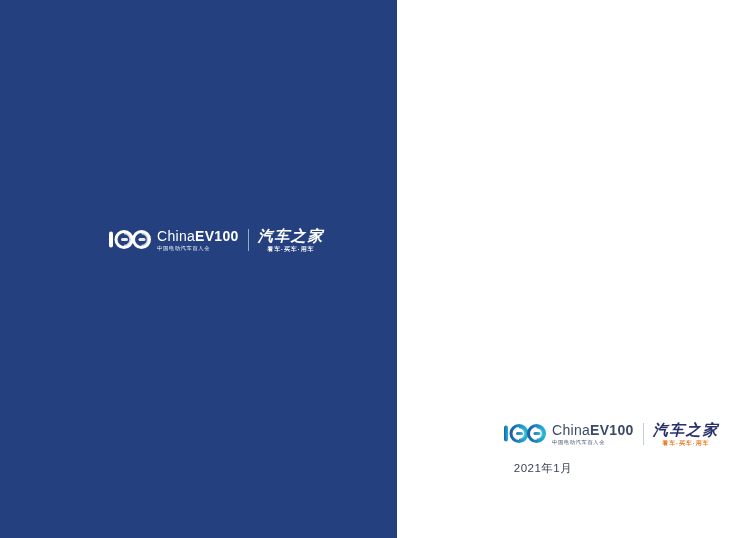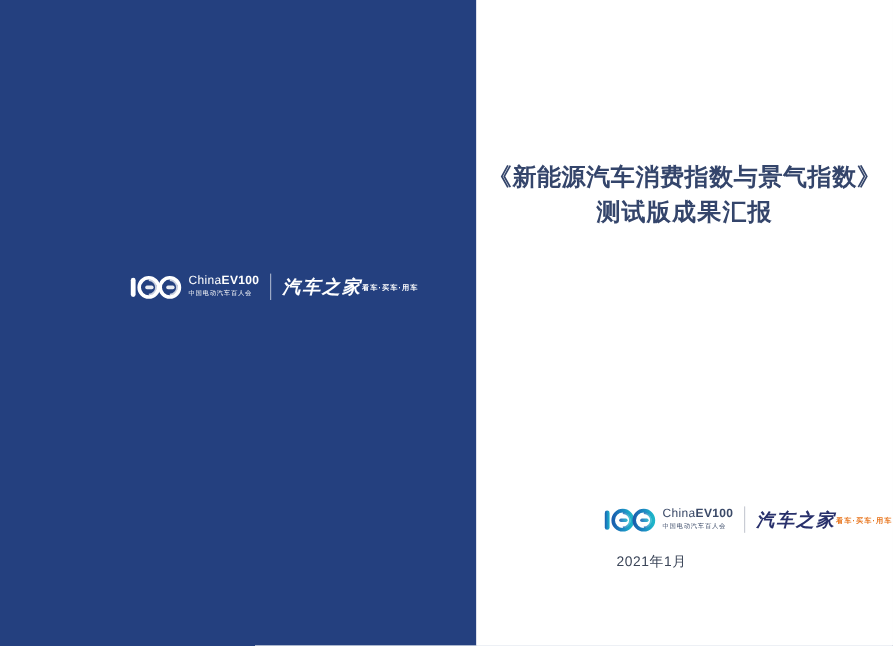--- a/index.html
+++ b/index.html
@@ -82,21 +82,21 @@
     flex: 0 0 auto;
   }
 
   .ev100-text {
     display: flex;
     flex-direction: column;
     justify-content: center;
     line-height: 1;
   }
   .ev100-text .latin {
-    font-size: 10px;
+    font-size: 14px;
     letter-spacing: 0.3px;
     font-weight: normal;
     white-space: nowrap;
   }
   .ev100-text .latin .bold-part {
     font-weight: bold;
   }
   .ev100-text .cn {
     font-size: 5.2px;
     letter-spacing: 0.6px;
@@ -107,21 +107,21 @@
   }
 
   .logo-divider {
     width: 1px;
     height: 22px;
     flex: 0 0 auto;
   }
 
   .autohome-group {
     display: flex;
-    flex-direction: row;
+    flex-direction: column;
     align-items: center;
     line-height: 1;
     justify-content: space-between;
   }
   .autohome-main {
     font-size: 15px;
     font-weight: bold;
     letter-spacing: 1.6px;
     font-style: italic;
     white-space: nowrap;
@@ -202,24 +202,20 @@
       <div class="autohome-group">
         <div class="autohome-main">汽车之家</div>
         <div class="autohome-sub">看车·买车·用车</div>
       </div>
 
     </div>
   </div>
 
   <div class="right-panel">
 
-    <div class="title-block">
-      <div class="title-line line1">《新能源汽车消费指数与景气指数》</div>
-      <div class="title-line line2">测试版成果汇报</div>
-    </div>
 
     <div class="logo-lockup on-white">
 
       <div class="ev100-group">
         <svg class="ev100-mark" width="44" height="21" viewBox="0 0 88 42">
           <defs>
             <linearGradient id="ev100grad" x1="0" y1="0" x2="1" y2="0">
               <stop offset="0%" stop-color="#1a5fae"></stop>
               <stop offset="55%" stop-color="#1b8fc4"></stop>
               <stop offset="100%" stop-color="#1fb6c9"></stop>

